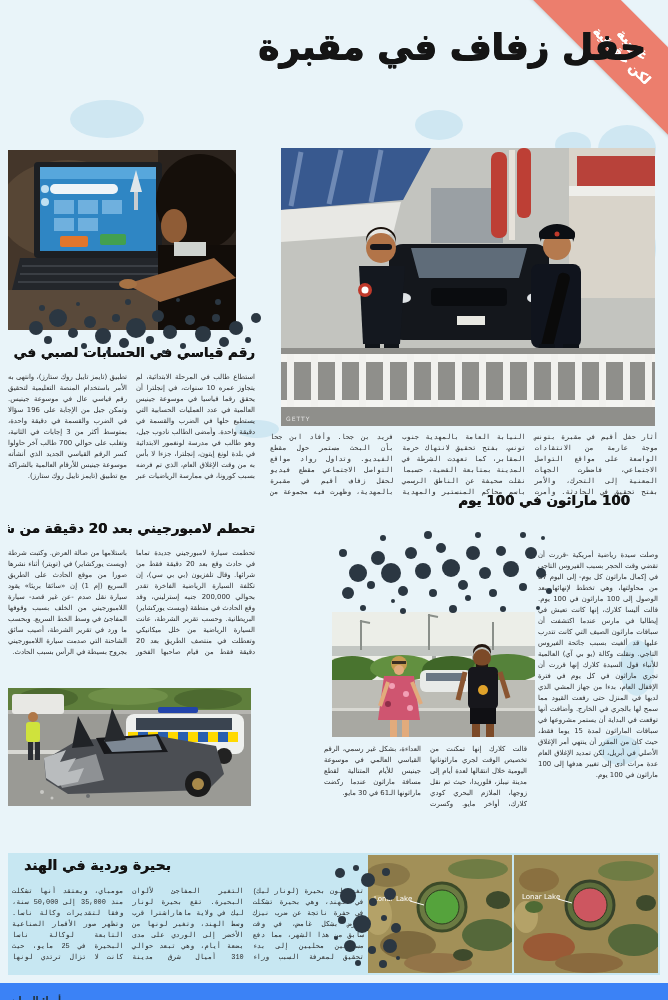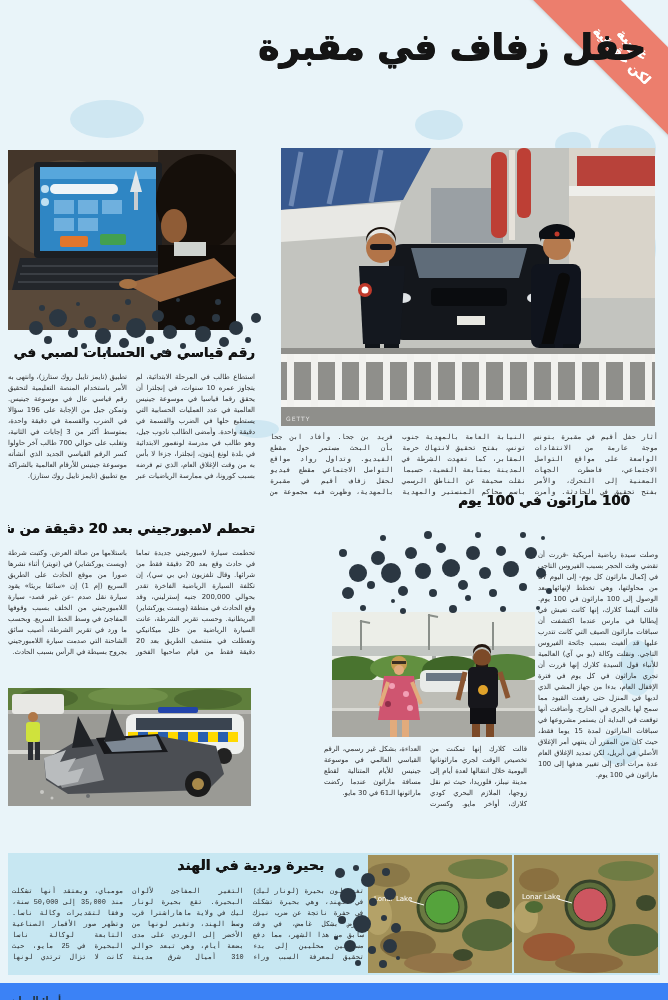--- a/index.html
+++ b/index.html
@@ -20,21 +20,21 @@
   .ribbon .r1{font-size:14px;}
   .ribbon .r2{font-size:13px;}
   .h2{position:absolute;direction:rtl;text-align:center;white-space:nowrap;overflow:hidden;
      font-size:13.5px;font-weight:bold;color:#131313;
      text-shadow:0.4px 0 0 #131313;}
   .bodytxt{position:absolute;direction:rtl;text-align:justify;color:#2b2b2b;
      font-size:6.9px;line-height:11px;overflow:hidden;}
   .c2{column-count:2;column-gap:9px;}
   .c3{column-count:3;column-gap:9px;font-family:Liberation Mono, monospace;}
   .lakebox{position:absolute;left:8px;top:853px;width:652px;height:122px;background:#c7e7f2;}
-  .lake-h{position:absolute;top:4px;left:4px;width:352px;direction:rtl;text-align:right;
+  .lake-h{position:absolute;top:4px;left:16px;width:352px;direction:rtl;text-align:left;
      padding-right:40px;box-sizing:border-box;font-size:14px;font-weight:bold;color:#131313;
      text-shadow:0.4px 0 0 #131313;white-space:nowrap;}
   .footerbar{position:absolute;left:0;top:983px;width:668px;height:33px;background:#3b82f6;
      display:flex;align-items:center;}
   .footerbar span{direction:rtl;font-size:9px;font-weight:bold;color:#20313c;padding:0 10px;}
   .credit{position:absolute;left:5px;bottom:4px;color:#ffffff;opacity:.75;font-size:6px;
      letter-spacing:1px;font-family:"DejaVu Sans",sans-serif;}
 </style>
 </head>
 <body>

